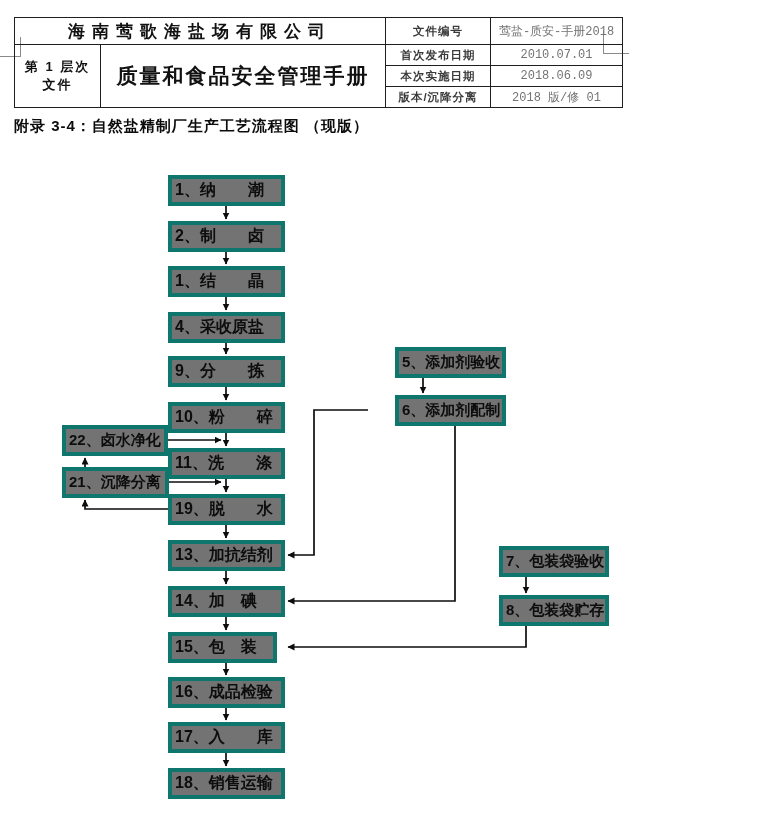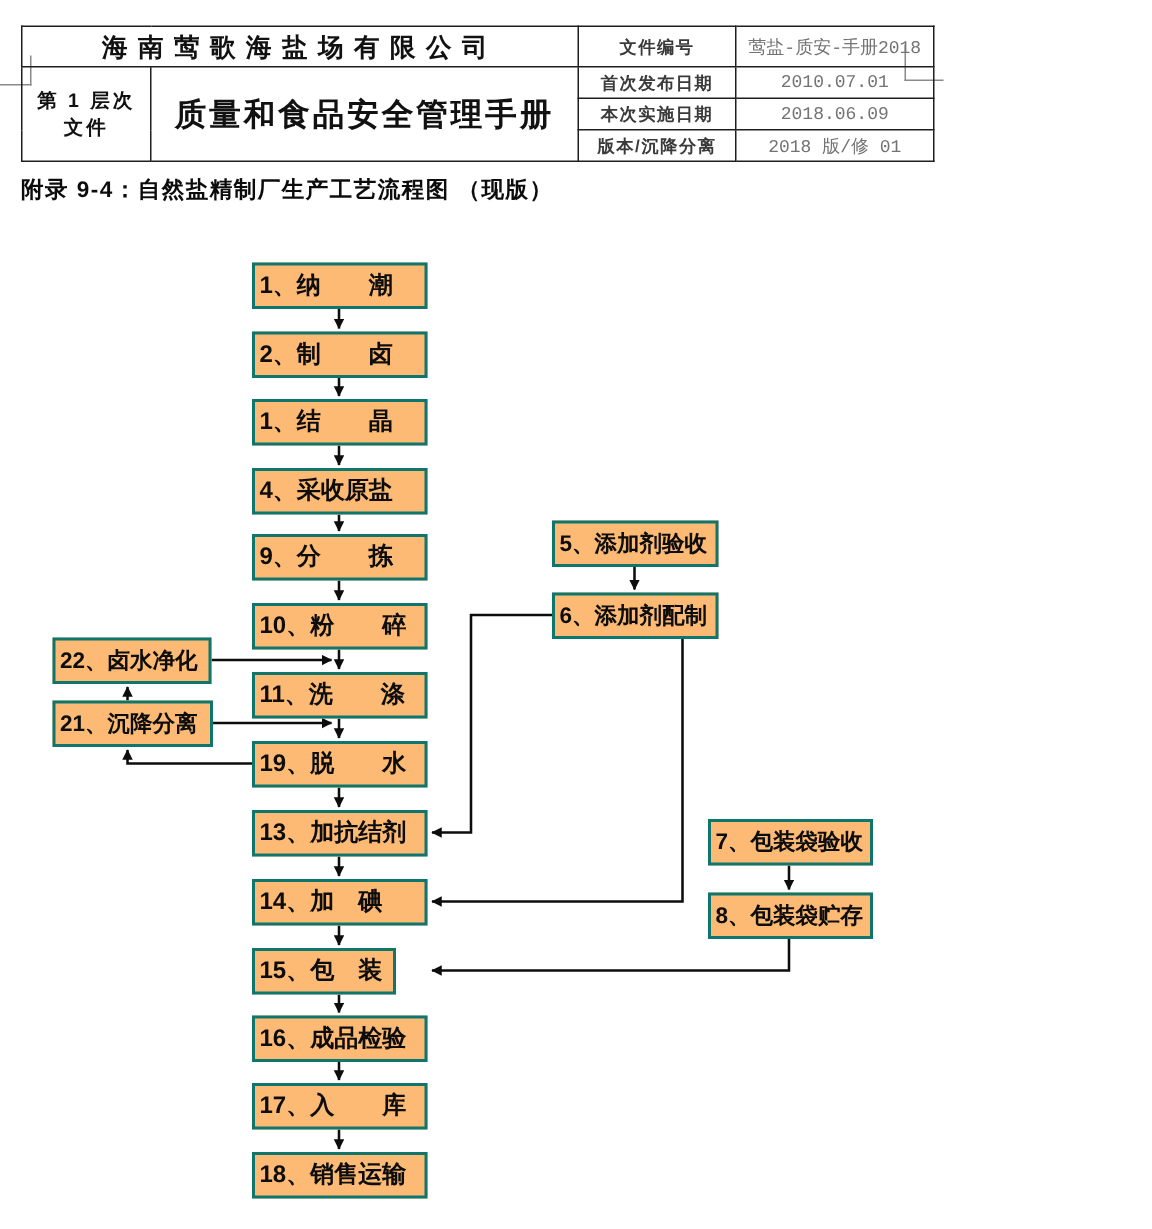--- a/index.html
+++ b/index.html
@@ -24,25 +24,25 @@
   td.fvalue{font-size:12px;color:#737373;text-align:left;padding-left:9px;font-family:"Liberation Mono","DejaVu Sans Mono",monospace;letter-spacing:0px;height:20px;}
   
   .appendix{
     position:absolute;left:14px;top:117px;z-index:1;
     font-size:15px;font-weight:bold;letter-spacing:1px;color:#0c0c0c;
   }
   
   svg.flow-lines{position:absolute;left:0;top:0;z-index:1;pointer-events:none;}
   .node{
     position:absolute;z-index:2;box-sizing:border-box;height:31px;
-    border:2px solid #0f766e;background:#fdba74;
+    border:4px solid #0f766e;background:#737373;
     display:flex;align-items:center;padding-left:3px;
     font-weight:bold;font-size:16px;color:#0d0d0d;white-space:pre;
   }
-  .node.side{font-size:15px;}
+  .node.side{font-size:15px;margin-left:27px;}
 </style>
 </head>
 <body>
 
 <div class="page">
 
   <div class="mark left"></div>
   <div class="mark right"></div>
 
   <table class="hdr">
@@ -71,21 +71,21 @@
       <td class="flabel">本次实施日期</td>
       <td class="fvalue">2018.06.09</td>
     </tr>
     <tr>
       <td class="flabel">版本/沉降分离</td>
       <td class="fvalue">2018 版/修 01</td>
     </tr>
   </tbody>
     </table>
 
-  <div class="appendix">附录 9-4：自然盐精制厂生产工艺流程图 （现版）</div>
+  <div class="appendix">附录 3-4：自然盐精制厂生产工艺流程图 （现版）</div>
 
   <svg class="flow-lines" width="768" height="819" viewBox="0 0 768 819">
     <defs>
       <marker id="ar" markerWidth="8" markerHeight="8" refX="6.5" refY="3.5" orient="auto" markerUnits="userSpaceOnUse">
         <path d="M0,0 L7,3.5 L0,7 Z" fill="#0d0d0d"></path>
       </marker>
     </defs>
     <g stroke="#0d0d0d" stroke-width="1.7" fill="none">
 
       <line x1="226" y1="206" x2="226" y2="219" marker-end="url(#ar)"></line>
@@ -120,21 +120,21 @@
   <div class="node" style="left:168px;top:175px;width:117px">1、纳　　潮</div>
   <div class="node" style="left:168px;top:221px;width:117px">2、制　　卤</div>
   <div class="node" style="left:168px;top:266px;width:117px">1、结　　晶</div>
   <div class="node" style="left:168px;top:312px;width:117px">4、采收原盐</div>
   <div class="node" style="left:168px;top:356px;width:117px">9、分　　拣</div>
   <div class="node" style="left:168px;top:402px;width:117px">10、粉　　碎</div>
   <div class="node" style="left:168px;top:448px;width:117px">11、洗　　涤</div>
   <div class="node" style="left:168px;top:494px;width:117px">19、脱　　水</div>
   <div class="node" style="left:168px;top:540px;width:117px">13、加抗结剂</div>
   <div class="node" style="left:168px;top:586px;width:117px">14、加　碘</div>
-  <div class="node" style="left:168px;top:632px;width:96px">15、包　装</div>
+  <div class="node" style="left:168px;top:632px;width:109px">15、包　装</div>
   <div class="node" style="left:168px;top:677px;width:117px">16、成品检验</div>
   <div class="node" style="left:168px;top:722px;width:117px">17、入　　库</div>
   <div class="node" style="left:168px;top:768px;width:117px">18、销售运输</div>
 
   <div class="node side" style="left:368px;top:347px;width:111px">5、添加剂验收</div>
   <div class="node side" style="left:368px;top:395px;width:111px">6、添加剂配制</div>
 
   <div class="node side" style="left:472px;top:546px;width:110px">7、包装袋验收</div>
   <div class="node side" style="left:472px;top:595px;width:110px">8、包装袋贮存</div>
 

